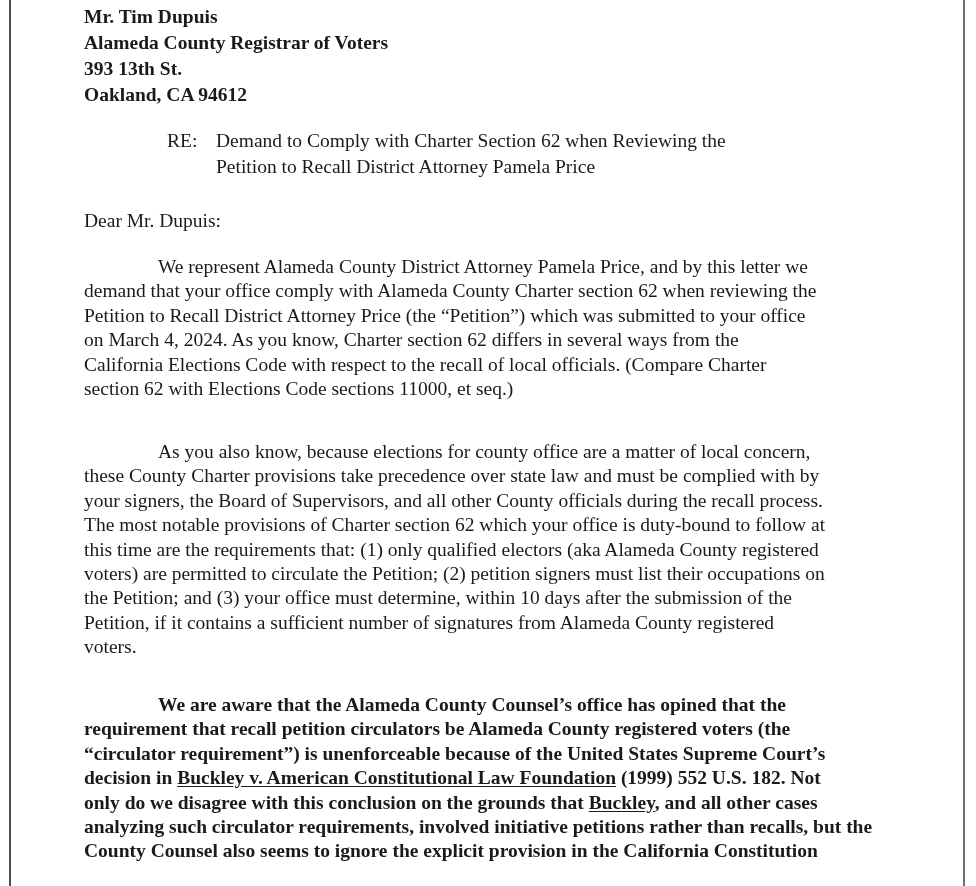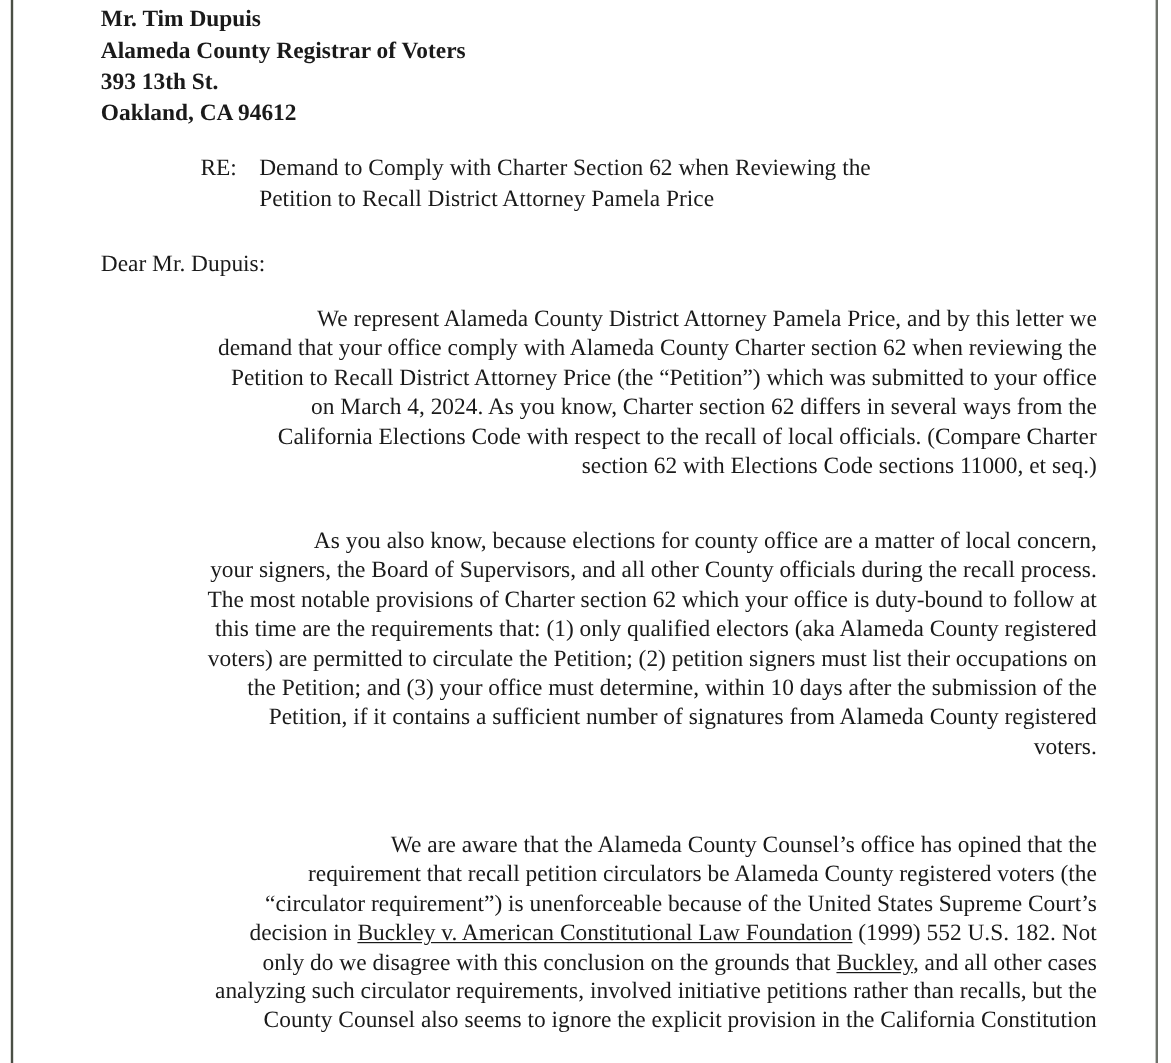--- a/index.html
+++ b/index.html
@@ -69,27 +69,26 @@
       position: absolute;
       top: 208px;
       left: 0;
       white-space: nowrap;
     }
     .para {
       position: absolute;
       left: 0;
       width: 830px;
       line-height: 24.4px;
-      text-align: right;
     }
     .para .line { white-space: nowrap; display: block; }
     .para .line.first { padding-left: 74px; }
     .p1 { top: 255px; }
     .p2 { top: 440px; }
-    .p3 { top: 693px; }
+    .p3 { top: 693px; font-weight: bold; }
     .u { text-decoration: underline; text-underline-offset: 2px; }
   </style>
 </head>
 <body>
 
 <div class="page-border-left"></div>
 <div class="page-border-right"></div>
 
 <div class="letter">
 
@@ -114,20 +113,21 @@
     <span class="line first">We represent Alameda County District Attorney Pamela Price, and by this letter we</span>
     <span class="line">demand that your office comply with Alameda County Charter section 62 when reviewing the</span>
     <span class="line">Petition to Recall District Attorney Price (the “Petition”) which was submitted to your office</span>
     <span class="line">on March 4, 2024.  As you know, Charter section 62 differs in several ways from the</span>
     <span class="line">California Elections Code with respect to the recall of local officials.  (Compare Charter</span>
     <span class="line">section 62 with Elections Code sections 11000, et seq.)</span>
   </div>
 
   <div class="para p2">
     <span class="line first">As you also know, because elections for county office are a matter of local concern,</span>
+    <span class="line">these County Charter provisions take precedence over state law and must be complied with by</span>
     <span class="line">your signers, the Board of Supervisors, and all other County officials during the recall process.</span>
     <span class="line">The most notable provisions of Charter section 62 which your office is duty-bound to follow at</span>
     <span class="line">this time are the requirements that: (1) only qualified electors (aka Alameda County registered</span>
     <span class="line">voters) are permitted to circulate the Petition; (2) petition signers must list their occupations on</span>
     <span class="line">the Petition; and (3) your office must determine, within 10 days after the submission of the</span>
     <span class="line">Petition, if it contains a sufficient number of signatures from Alameda County registered</span>
     <span class="line">voters.</span>
   </div>
 
   <div class="para p3">

